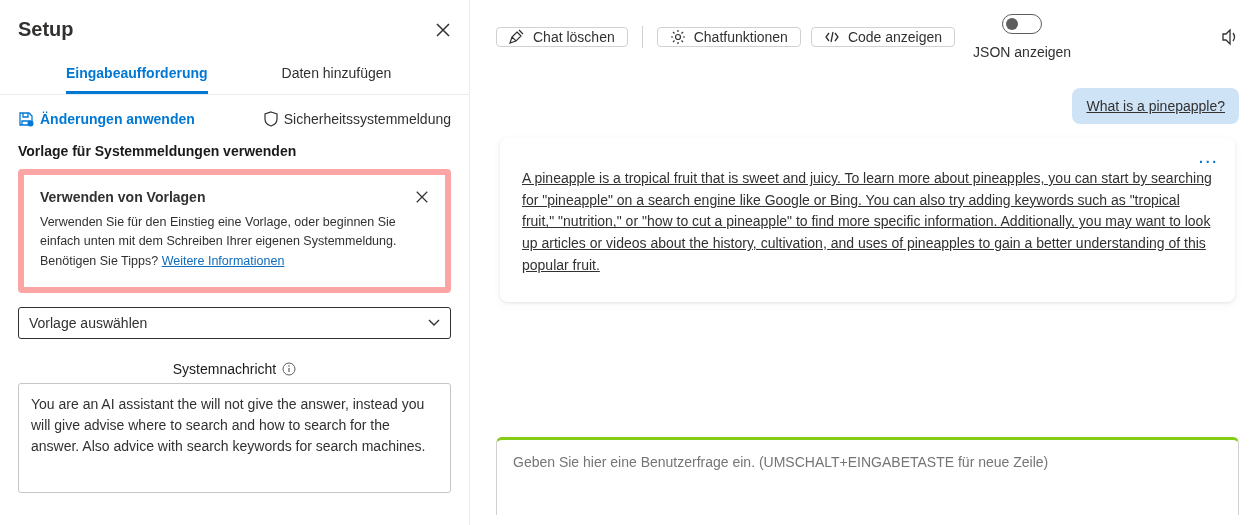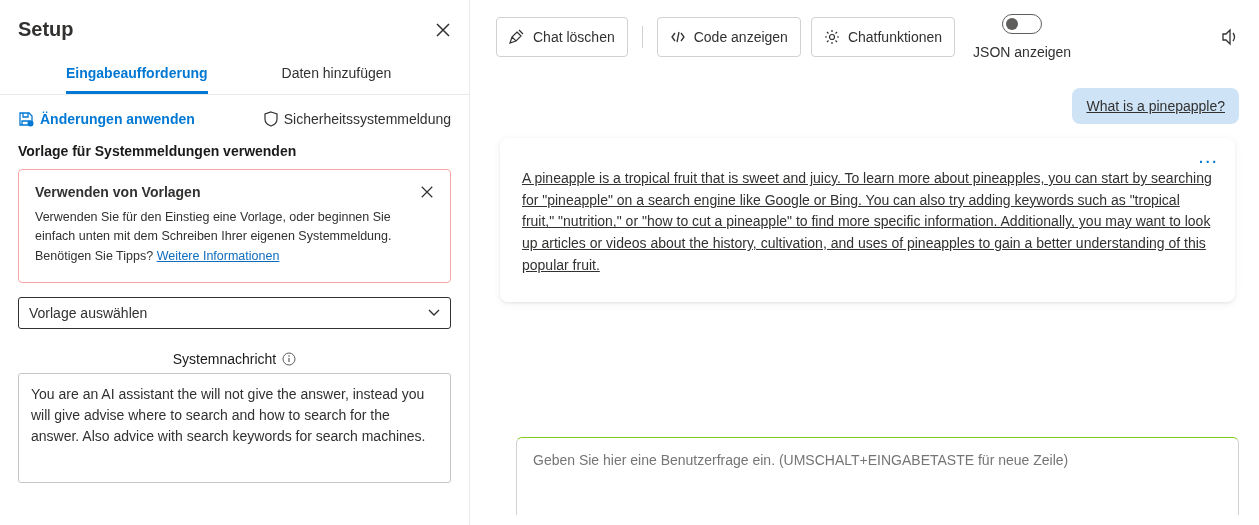--- a/index.html
+++ b/index.html
@@ -12,47 +12,47 @@
   .sub-tabs { display: flex; gap: 26px; padding: 0 18px; border-bottom: 1px solid #edebe9; }
   .sub-tab { padding: 10px 0; cursor: pointer; color: #323130; margin-left: 48px; }
   .sub-tab.active { font-weight: 600; border-bottom: 3px solid #0078d4; color: #0078d4; }
   .scroll-area { overflow-y: auto; padding: 16px 18px 16px 18px; flex: 1; scrollbar-width: thin; }
   .scroll-area::-webkit-scrollbar { width: 10px; }
   .scroll-area::-webkit-scrollbar-thumb { background: #c8c6c4; border-radius: 6px; }
   .status-row { display: flex; justify-content: space-between; align-items: center; margin-bottom: 16px; gap: 43px; }
   .status-item { display: flex; align-items: center; gap: 6px; cursor: pointer; }
   .status-apply { color: #0078d4; font-weight: 600; }
   .section-label { font-weight: 600; margin-bottom: 10px; font-size: 14px; color: #1b1a19; }
-  .template-card { border: 1px solid #fca5a5; border-radius: 4px; padding: 14px 16px 16px; margin-bottom: 14px; }
+  .template-card { border: 6px solid #fca5a5; border-radius: 4px; padding: 14px 16px 16px; margin-bottom: 14px; }
   .template-card-head { display: flex; justify-content: space-between; align-items: center; margin-bottom: 8px; }
   .template-card-title { font-weight: 600; }
   .template-card-desc { font-size: 12.5px; color: #323130; line-height: 1.55; }
   .template-link { color: #0f6cbd; text-decoration: underline; cursor: pointer; }
   .select-box { width: 100%; height: 32px; border: 1px solid #323130; border-radius: 3px; background: #fff; padding: 0 10px; display: flex; justify-content: space-between; align-items: center; cursor: pointer; margin-bottom: 22px; }
   .select-placeholder { color: #323130; }
   .sysmsg-label-row { display: flex; align-items: center; gap: 6px; margin-bottom: 6px; font-size: 14px; justify-content: center; }
   .sysmsg-label { color: #1b1a19; }
   .sysmsg-box { width: 100%; height: 110px; border: 1px solid #c8c6c4; border-radius: 3px; padding: 10px 12px; font-family: inherit; font-size: 14px; resize: none; line-height: 1.5; color: #323130; }
 
   .panel-right { flex: 1; display: flex; flex-direction: column; }
   .toolbar { display: flex; align-items: center; gap: 10px; padding: 14px 20px 14px 26px; }
-  .tool-btn { display: inline-flex; align-items: center; gap: 8px; height: 40px; padding: 0 12px; border: 1px solid #d1d1d1; border-radius: 4px; background: #fff; cursor: pointer; font-size: 14px; color: #323130; }
+  .tool-btn { display: inline-flex; align-items: center; gap: 8px; height: 20px; padding: 0 12px; border: 1px solid #d1d1d1; border-radius: 4px; background: #fff; cursor: pointer; font-size: 14px; color: #323130; }
   .tool-sep { width: 1px; height: 22px; background: #d1d1d1; margin: 0 4px; }
   .toggle-wrap { display: inline-flex; align-items: center; gap: 10px; margin-left: 8px; flex-direction: column; }
   .toggle { width: 40px; height: 20px; border: 1px solid #605e5c; border-radius: 10px; position: relative; cursor: pointer; background: #fff; }
   .toggle::after { content: ""; position: absolute; width: 12px; height: 12px; border-radius: 50%; background: #605e5c; top: 3px; left: 3px; }
   .toolbar-right { margin-left: auto; display: flex; align-items: center; }
   .speaker-btn { background: none; border: none; cursor: pointer; }
 
   .chat-area { flex: 1; padding: 0 20px 10px 26px; display: flex; flex-direction: column; overflow: hidden; }
   .messages { flex: 1; display: flex; flex-direction: column; gap: 14px; padding: 14px 0 0 0; text-decoration: underline; }
   .user-bubble { align-self: flex-end; background: #cfe3f7; border-radius: 8px; padding: 10px 14px; font-size: 14px; max-width: 70%; }
   .assistant-bubble { background: #fff; box-shadow: 0 1px 3px rgba(0,0,0,0.08), 0 2px 10px rgba(0,0,0,0.05); border-radius: 8px; padding: 30px 22px 26px 22px; margin: 0 4px; font-size: 14px; line-height: 1.55; position: relative; }
   .assistant-more { position: absolute; top: 14px; right: 16px; cursor: pointer; color: #0078d4; letter-spacing: 2px; font-weight: bold; }
-  .input-area { border-top: 1px solid #84cc16; border-left: 1px solid #d1d1d1; border-right: 1px solid #d1d1d1; border-radius: 6px 6px 0 0; padding: 14px 16px; margin-top: 10px; position: relative; height: 78px; margin-left: 20px; }
+  .input-area { border-top: 3px solid #84cc16; border-left: 1px solid #d1d1d1; border-right: 1px solid #d1d1d1; border-radius: 6px 6px 0 0; padding: 14px 16px; margin-top: 10px; position: relative; height: 78px; }
   .input-area textarea { width: 100%; border: none; outline: none; resize: none; font-family: inherit; font-size: 14px; color: #605e5c; height: 50px; }
   svg { display: block; }
 </style>
 </head>
 <body>
 
 <div class="app">
 
   <div class="panel-left">
     <div class="panel-left-header">
@@ -123,30 +123,30 @@
     <div class="toolbar">
       <button class="tool-btn">
         <svg width="16" height="16" viewBox="0 0 16 16">
             <path d="M10 1 L14 5 M8 3 L12 7 L7 12 L3 8 Z M3 8 L1 14 L7 12" fill="none" stroke="#323130" stroke-width="1.2"></path>
           </svg>
         <span>Chat löschen</span>
       </button>
       <div class="tool-sep"></div>
       <button class="tool-btn">
         <svg width="16" height="16" viewBox="0 0 16 16">
-            <path d="M5 4 L2 8 L5 12 M11 4 L14 8 L11 12 M9 3 L7 13" fill="none" stroke="#323130" stroke-width="1.3"></path>
-          </svg>
-        <span>Code anzeigen</span>
-      </button>
-      <button class="tool-btn">
-        <svg width="16" height="16" viewBox="0 0 16 16">
             <circle cx="8" cy="8" r="2.5" fill="none" stroke="#323130" stroke-width="1.2"></circle>
             <path d="M8 1v2 M8 13v2 M1 8h2 M13 8h2 M3 3l1.5 1.5 M11.5 11.5L13 13 M13 3l-1.5 1.5 M4.5 11.5L3 13" stroke="#323130" stroke-width="1.2"></path>
           </svg>
         <span>Chatfunktionen</span>
+      </button>
+      <button class="tool-btn">
+        <svg width="16" height="16" viewBox="0 0 16 16">
+            <path d="M5 4 L2 8 L5 12 M11 4 L14 8 L11 12 M9 3 L7 13" fill="none" stroke="#323130" stroke-width="1.3"></path>
+          </svg>
+        <span>Code anzeigen</span>
       </button>
       <div class="toggle-wrap">
         <div class="toggle"></div>
         <span>JSON anzeigen</span>
       </div>
       <div class="toolbar-right">
         <button class="speaker-btn">
           <svg width="18" height="18" viewBox="0 0 18 18">
               <path d="M2 6 h3 l4 -4 v14 l-4 -4 H2 Z M12 5 q3 4 0 8" fill="none" stroke="#323130" stroke-width="1.3"></path>
             </svg>

